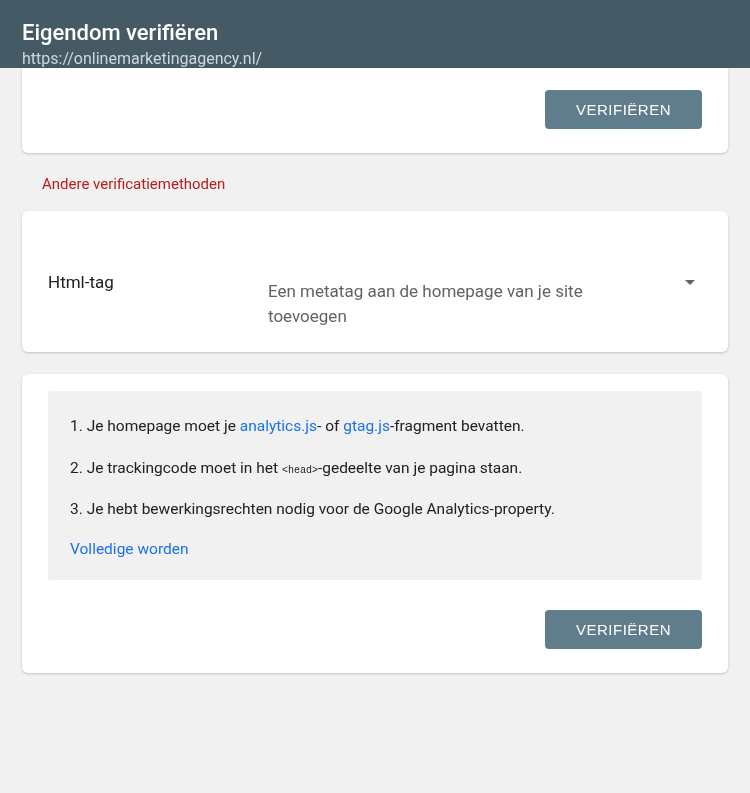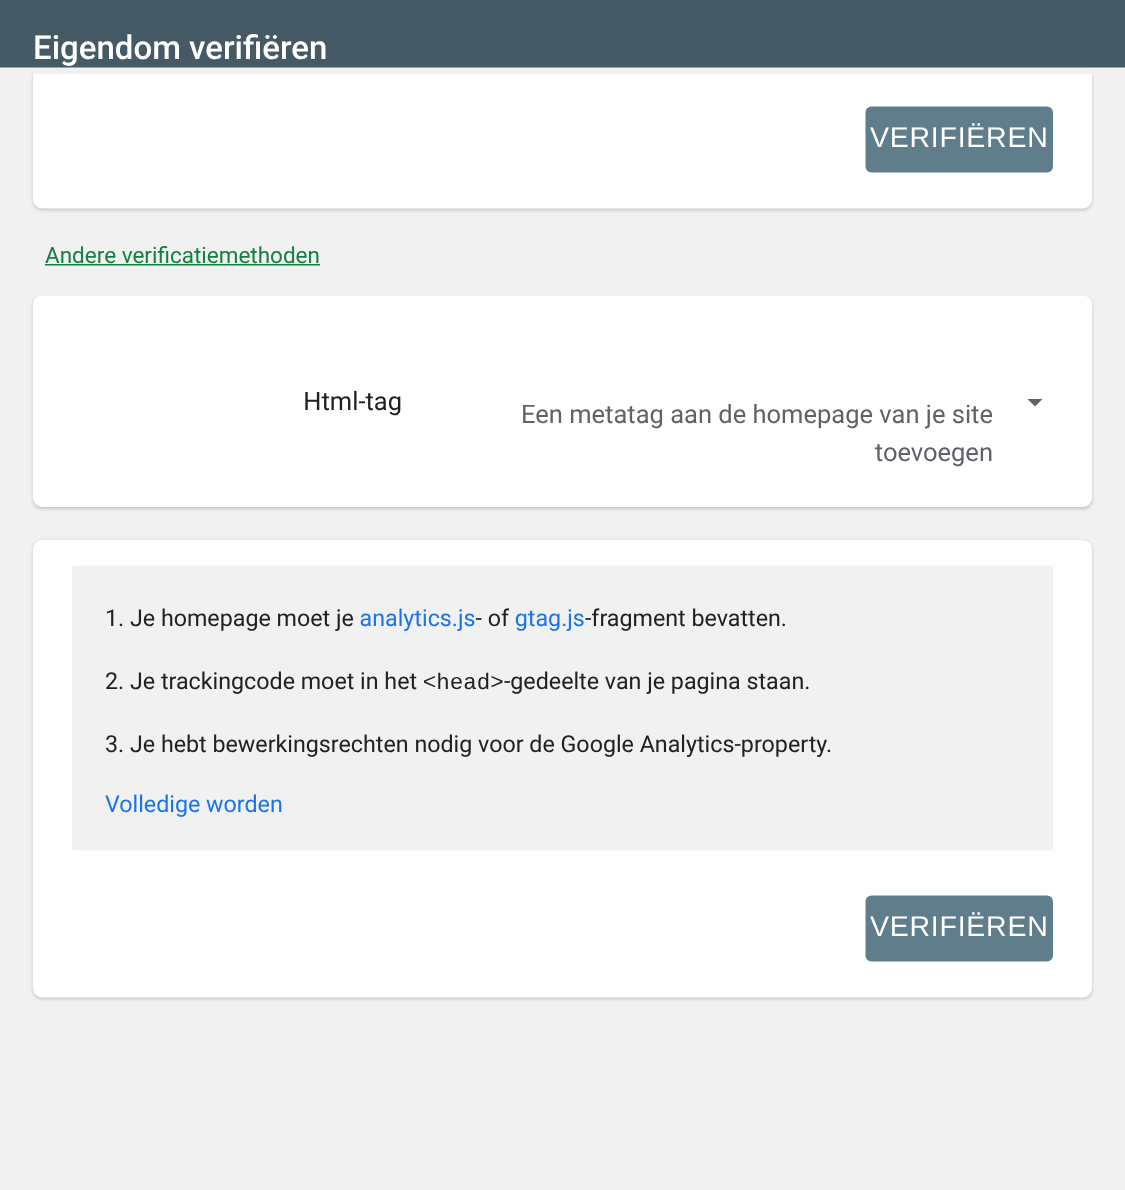--- a/index.html
+++ b/index.html
@@ -42,40 +42,38 @@
       padding: 0 26px 24px;
       text-align: right;
       margin-top: 0;
       border-top-left-radius: 0;
       border-top-right-radius: 0;
     }
     .verify-btn {
       background: #607d8b;
       color: #fff;
       border: none;
-      padding: 11px 3px;
-      font-size: 19px;
+      padding: 11px 31px;
+      font-size: 15px;
       font-weight: 500;
       letter-spacing: 0.5px;
       border-radius: 4px;
       cursor: pointer;
       margin-top: 22px;
     }
     .section-label {
       font-size: 15px;
-      color: #15803d;
-      margin: 0 0 18px 8px;
-      text-decoration: underline;
+      color: #b91c1c;
+      margin: 0 0 18px 20px;
     }
     .method-header {
       display: flex;
       align-items: center;
       padding: 24px 26px;
       cursor: pointer;
-      text-align: right;
     }
     .method-name {
       width: 220px;
       font-size: 17px;
       color: #202124;
       font-weight: 400;
       flex-shrink: 0;
     }
     .method-desc {
       flex: 1;
@@ -128,28 +126,29 @@
       font-size: 15.5px;
       text-decoration: none;
       cursor: pointer;
     }
     .method-footer {
       text-align: right;
       padding: 0 26px 24px;
     }
     code {
       font-family: 'Courier New', monospace;
-      font-size: 15px;
+      font-size: 10px;
     }
   </style>
 </head>
 <body>
 
 <div class="header">
   <div class="header-title">Eigendom verifiëren</div>
+  <div class="header-subtitle">https://onlinemarketingagency.nl/</div>
 </div>
 
 <div class="content">
 
   <div class="card top-card">
     <button class="verify-btn">VERIFIËREN</button>
   </div>
 
   <div class="section-label">Andere verificatiemethoden</div>
 

